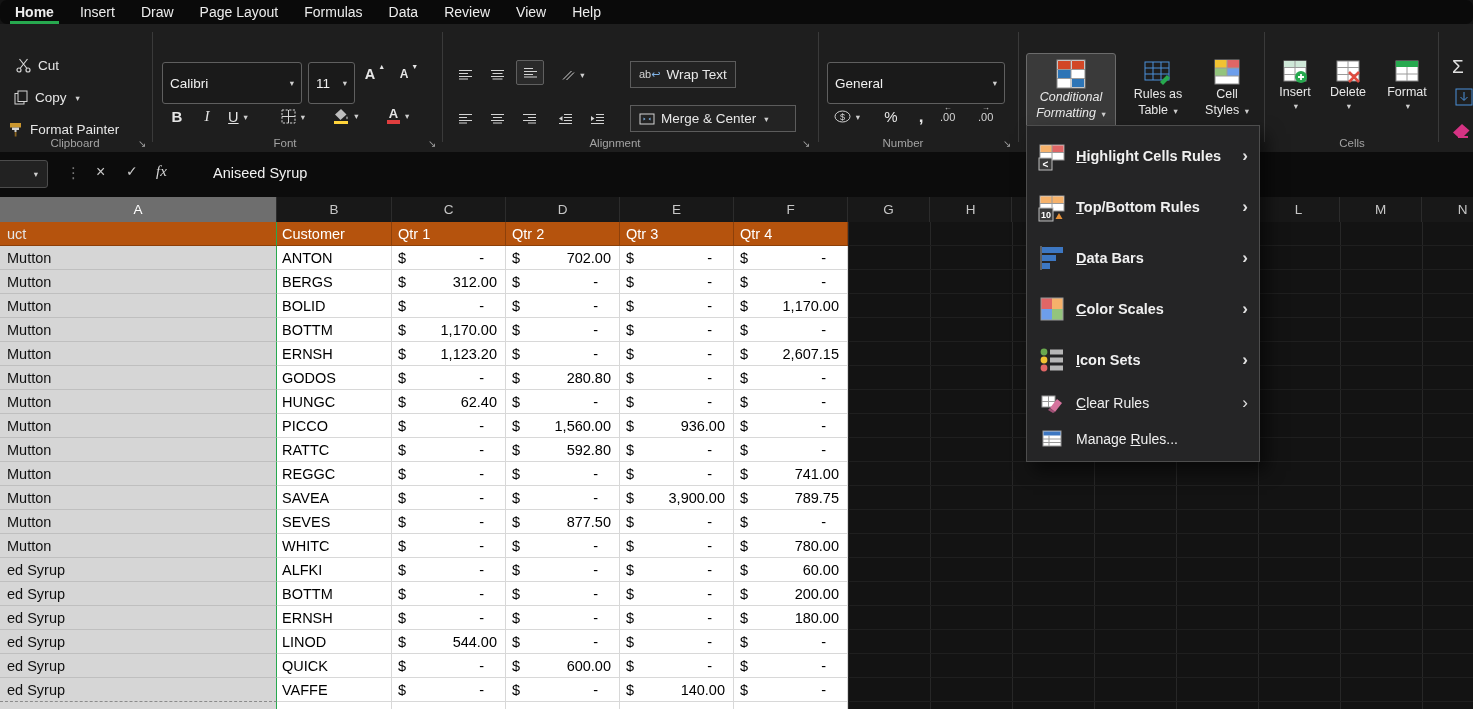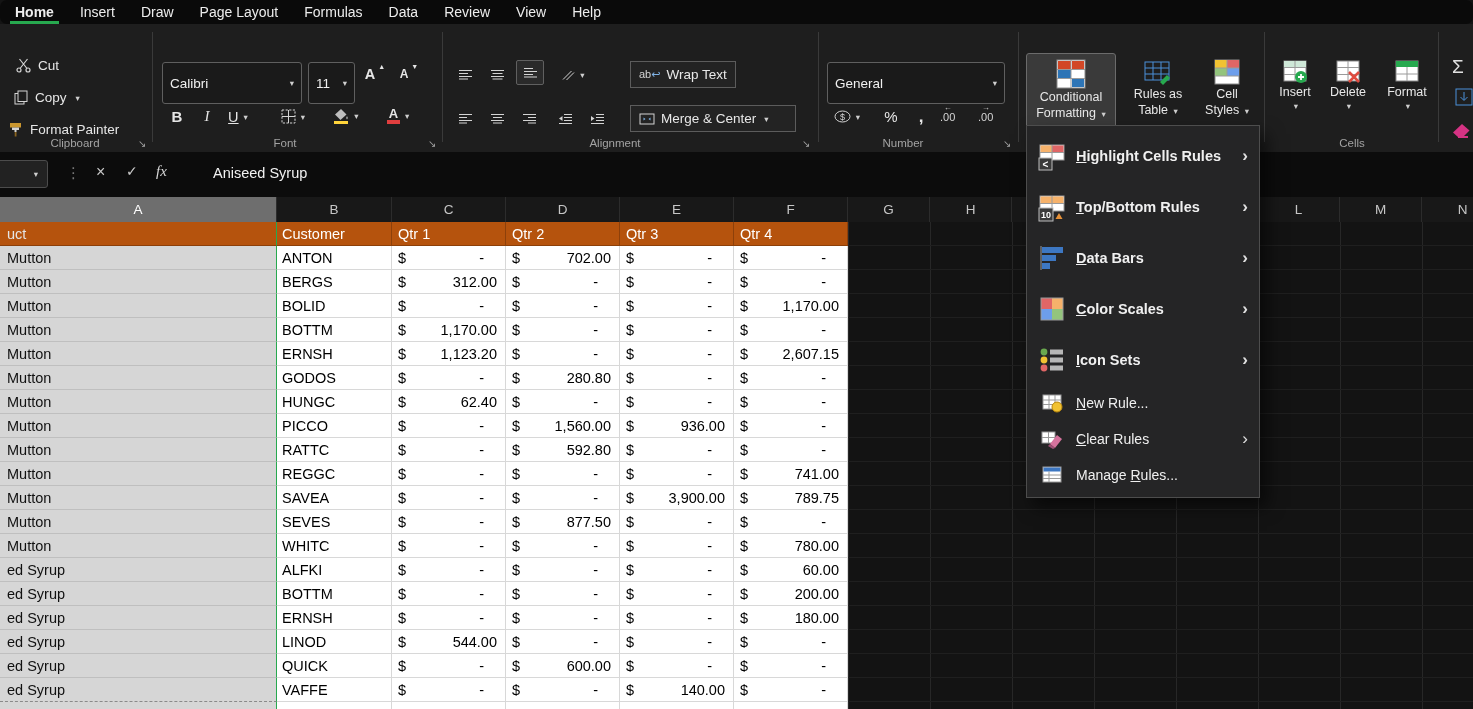--- a/index.html
+++ b/index.html
@@ -29,21 +29,21 @@
   .Ac{font-weight:bold;font-size:13px;line-height:12px;border-bottom:4px solid #e03e3e;padding:0 2px;}
   .wbtn{position:absolute;display:flex;align-items:center;gap:6px;border:1px solid #5c5c5c;border-radius:0;padding:0 8px;font-size:13.5px;color:#e8e8e8;box-sizing:border-box;background:#232323;white-space:nowrap;}
   .abico{font-size:11px;color:#d4d4d4;}
   .wrapArrow{color:#7fb2e5;font-size:11px;}
   .pct{font-size:15px;}
   .comma{font-size:17px;font-weight:bold;line-height:10px;}
   .decbtn{position:absolute;display:flex;flex-direction:column;align-items:center;color:#d5d5d5;cursor:default;}
   .deca{font-size:8px;line-height:8px;}
   .decz{font-size:11px;line-height:11px;}
   .bigbtn{position:absolute;height:96px;display:flex;flex-direction:column;align-items:center;padding-top:5px;font-size:12.5px;color:#e8e8e8;gap:1px;border-radius:3px;box-sizing:border-box;cursor:default;text-align:center;}
-  .bigbtn.active{background:#3a3a3a;border:1px solid #6b6b6b;}
+  .bigbtn.active{background:#3a3a3a;border:1px solid #6b6b6b;font-style:italic;}
   .bl1,.bl2{line-height:15px;white-space:nowrap;}
   .sigma{position:absolute;font-size:19px;color:#e0e0e0;}
   
   .fbar{position:absolute;top:152px;left:0;right:0;height:45px;background:#0c0c0c;border-bottom:1px solid #262626;}
   .namebox{position:absolute;left:-30px;top:8px;width:78px;height:28px;background:#222;border:1px solid #4c4c4c;border-radius:3px;display:flex;align-items:center;justify-content:flex-end;padding-right:9px;box-sizing:border-box;}
   .fdots{position:absolute;left:66px;top:12px;color:#777;font-size:15px;}
   .fxbtn{position:absolute;top:11px;font-size:16px;color:#c9c9c9;cursor:default;}
   .fxlbl{font-family:"Liberation Serif",serif;font-style:italic;font-size:15px;color:#d8d8d8;}
   .ftext{position:absolute;left:213px;top:13px;font-size:14.5px;color:#f2f2f2;}
   
@@ -941,30 +941,20 @@
             <rect x="13" y="12.5" width="13" height="5" fill="#b7b7b7"></rect>
             <rect x="13" y="20.5" width="13" height="5" fill="#b7b7b7"></rect>
           </svg>
         </span>
         <span class="cflabel"><u>I</u>con Sets</span>
         <span class="cfchev">›</span>
       </div>
       <div class="cfitem small">
         <span class="cficon">
           <svg width="22" height="22" viewBox="0 0 22 22">
-            <rect x="2" y="3" width="18" height="14" fill="#fff" stroke="#9a9a9a"></rect>
-            <path d="M2 8 H20 M2 12.5 H20 M8 3 V17 M14 3 V17" stroke="#9a9a9a"></path>
-            <circle cx="16" cy="15" r="5" fill="#f1c232" stroke="#b8860b"></circle>
-          </svg>
-        </span>
-        <span class="cflabel"><u>N</u>ew Rule...</span>
-      </div>
-      <div class="cfitem small">
-        <span class="cficon">
-          <svg width="22" height="22" viewBox="0 0 22 22">
             <rect x="1" y="4" width="13" height="11" fill="#fff" stroke="#9a9a9a"></rect>
             <path d="M1 9.5 H14 M7.5 4 V15" stroke="#9a9a9a"></path>
             <path d="M9 16 L16 7 L21 11 L14 20 Z" fill="#d5739d"></path>
             <path d="M9 16 L14 20 L12 21 L7 18 Z" fill="#9e4f75"></path>
           </svg>
         </span>
         <span class="cflabel"><u>C</u>lear Rules</span>
         <span class="cfchev">›</span>
       </div>
       <div class="cfitem small">

